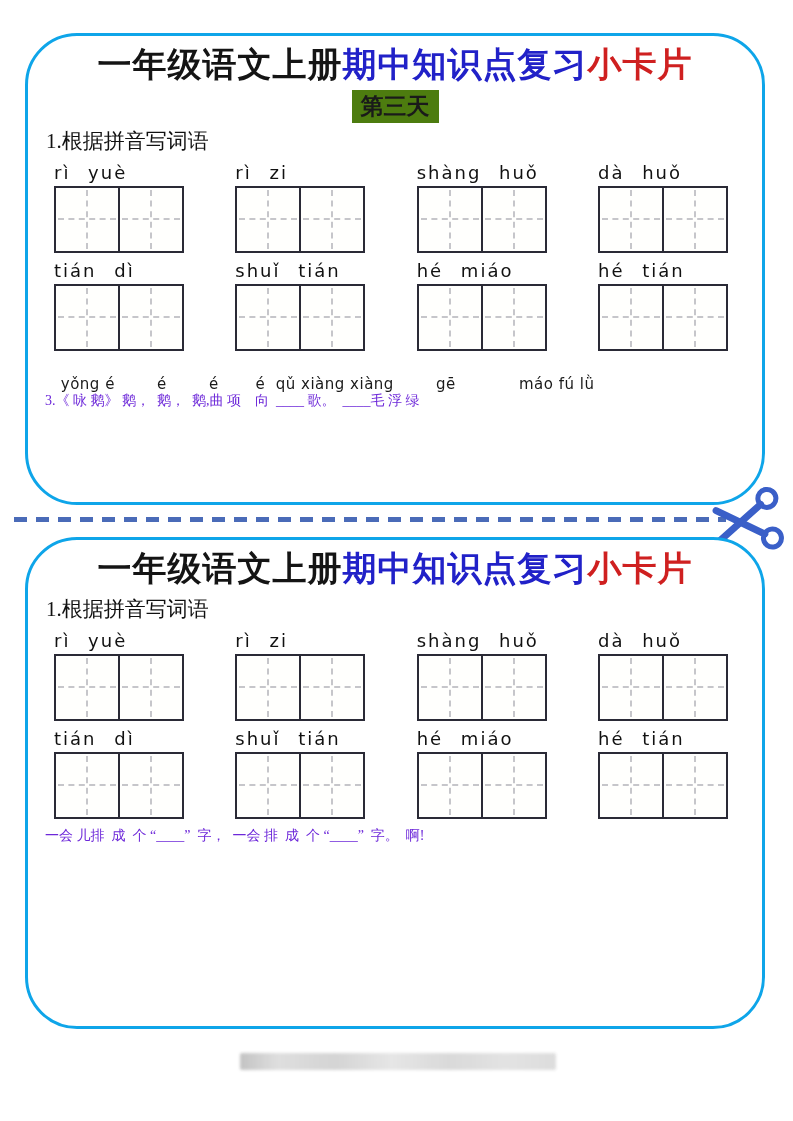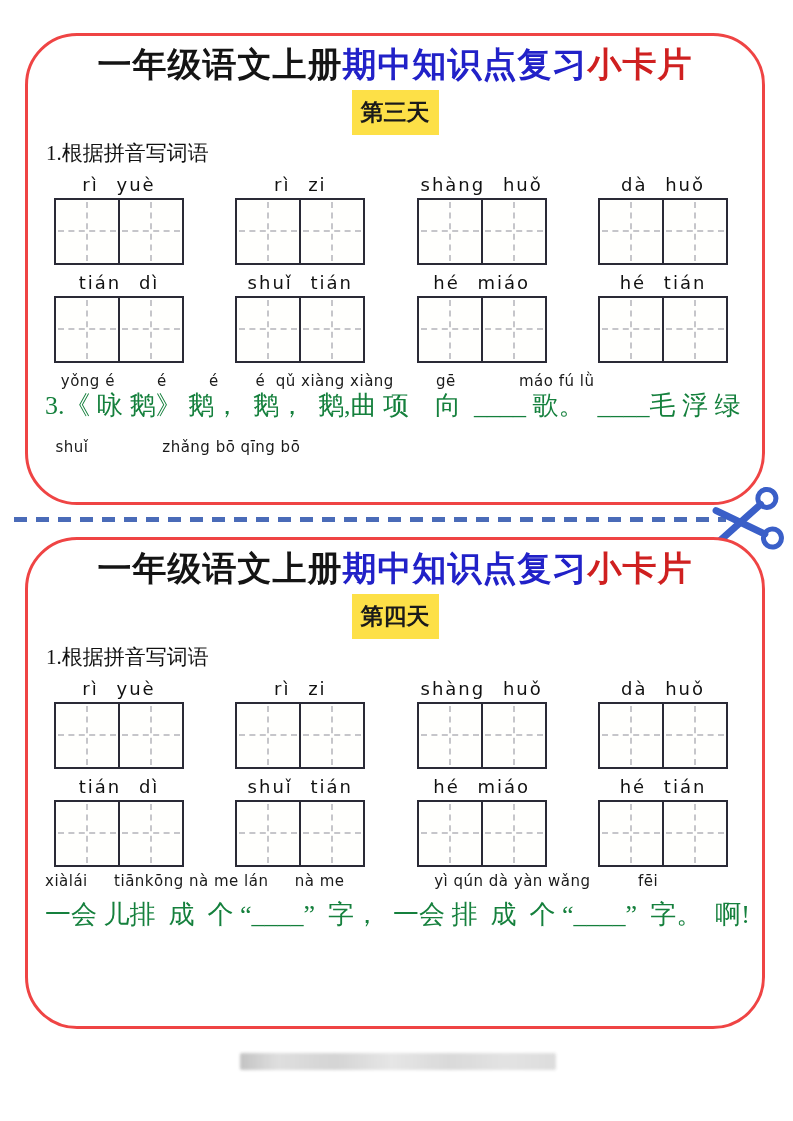--- a/index.html
+++ b/index.html
@@ -3,56 +3,56 @@
 <meta charset="utf-8">
 <style>
   html,body { margin:0; padding:0; }
   body {
     width:793px; height:1121px; position:relative; background:#ffffff;
     font-family:"Liberation Serif", serif; color:#111;
     overflow:hidden;
   }
   .card {
     position:absolute; left:25px; width:740px; box-sizing:border-box;
-    border:3px solid #ef4444; border-radius:52px; background:#fff;
+    border:3px solid #0ea5e9; border-radius:52px; background:#fff;
     padding:8px 14px 0 14px;
   }
   #card1 { top:33px;  height:472px; }
   #card2 { top:537px; height:492px; }
 
   .title { text-align:center; font-size:34px; font-weight:bold; line-height:1.25; letter-spacing:1px; white-space:nowrap; }
   .t-black { color:#141414; }
   .t-blue  { color:#2121c8; }
   .t-red   { color:#cf2020; }
 
   .day { text-align:center; margin-top:3px; }
-  .day span { display:inline-block; font-size:23px; font-weight:bold; background:#fde047; padding:7px 9px; color:#1a1a1a;font-family:Liberation Mono, monospace; }
+  .day span { display:inline-block; font-size:23px; font-weight:bold; background:#4d7c0f; padding:1px 9px; color:#1a1a1a;font-family:Liberation Mono, monospace; }
 
   .instruction { font-size:21px; margin-top:4px; padding-left:4px; }
 
   .pin-row { display:flex; justify-content:space-between; padding:0 20px 0 12px; margin-top:7px; }
   .pin-row span {
-    width:130px; text-align:center; white-space:nowrap;
+    width:130px; text-align:left; white-space:nowrap;
     font-family:"DejaVu Sans", sans-serif; font-size:18px;
     letter-spacing:2px; word-spacing:10px;
   }
 
   .grid-row { display:flex; justify-content:space-between; padding:0 20px 0 12px; margin-top:3px; }
   .tzg { width:130px; height:67px; border:2px solid #2a2a36; box-sizing:border-box; display:flex; background:#fffffd; }
   .cell { flex:1; position:relative; }
   .cell + .cell { border-left:2px solid #2a2a36; }
   .cell::before { content:""; position:absolute; top:2px; bottom:2px; left:50%; margin-left:-1px; border-left:2px dashed #c6c6ca; }
   .cell::after  { content:""; position:absolute; left:2px; right:2px; top:50%; margin-top:-1px; border-top:2px dashed #c6c6ca; }
 
   .qblock { margin-top:6px; padding-left:3px; }
   .qline + .qline { margin-top:9px; }
-  #card1 .qblock { margin-top:10px; }
+  #card1 .qblock { margin-top:25px; }
   #card1 .qline + .qline { margin-top:18px; }
   .py { font-family:"DejaVu Sans", sans-serif; font-size:15px; line-height:1.15; white-space:pre; letter-spacing:0.5px; color:#1a1a1a; }
-  .tx { font-size:26px; line-height:1.2; white-space:pre; color:#15803d; }
+  .tx { font-size:14px; line-height:1.2; white-space:pre; color:#6d28d9; }
 
   .divider {
     position:absolute; left:14px; top:517px; width:712px; height:5px;
     background:repeating-linear-gradient(90deg,#4a6bb8 0 13px,transparent 13px 22px);
   }
   .scissors { position:absolute; left:712px; top:484px; width:76px; height:76px; transform:rotate(-8deg); }
 
   .watermark {
     position:absolute; left:240px; top:1053px; width:316px; height:17px; border-radius:2px;
     background:linear-gradient(90deg,#b9b9b9,#d9d9d9 12%,#cdcdcd 30%,#e2e2e2 48%,#d3d3d3 66%,#dedede 84%,#d7d7d7);
@@ -120,43 +120,39 @@
         <div class="cell"></div>
       </div>
   </div>
 
   <div class="qblock">
     <div class="qline">
       <div class="py">   yǒng é        é        é       é  qǔ xiàng xiàng        gē            máo fú lǜ</div>
       <div class="tx">3.《 咏 鹅》 鹅，  鹅，  鹅,曲 项    向  ____ 歌。  ____毛 浮 绿</div>
     </div>
     <div class="qline">
-      <div class="py">  shuǐ              zhǎng bō qīng bō</div>
     </div>
   </div>
 </div>
 
 <div class="divider"></div>
 <div class="scissors">
   <svg viewBox="0 0 76 76" width="76" height="76">
     <circle cx="58" cy="17" r="9" fill="none" stroke="#3a5fc8" stroke-width="5"></circle>
     <circle cx="58" cy="57" r="9" fill="none" stroke="#3a5fc8" stroke-width="5"></circle>
     <path d="M6 22 L51 52" stroke="#3a5fc8" stroke-width="7" stroke-linecap="round"></path>
     <path d="M6 52 L51 22" stroke="#3a5fc8" stroke-width="7" stroke-linecap="round"></path>
     <circle cx="30" cy="37" r="3.2" fill="#3a5fc8"></circle>
   </svg>
 </div>
 
 <div class="card" id="card2">
   <div class="title">
     <span class="t-black">一年级语文上册</span><span class="t-blue">期中知识点复习</span><span class="t-red">小卡片</span>
   </div>
-  <div class="day">
-    <span>第四天</span>
-  </div>
   <div class="instruction">1.根据拼音写词语</div>
 
   <div class="pin-row">
     <span>rì yuè</span>
     <span>rì zi</span>
     <span>shàng huǒ</span>
     <span>dà huǒ</span>
   </div>
   <div class="grid-row">
     <div class="tzg">
@@ -197,21 +193,20 @@
         <div class="cell"></div>
       </div>
     <div class="tzg">
         <div class="cell"></div>
         <div class="cell"></div>
       </div>
   </div>
 
   <div class="qblock">
     <div class="qline">
-      <div class="py">xiàlái     tiānkōng nà me lán     nà me                 yì qún dà yàn wǎng         fēi</div>
     </div>
     <div class="qline">
       <div class="tx">一会 儿排  成  个 “____”  字，  一会 排  成  个 “____”  字。  啊!</div>
     </div>
   </div>
 </div>
 
 <div class="watermark"></div>
 
 </body></html>

